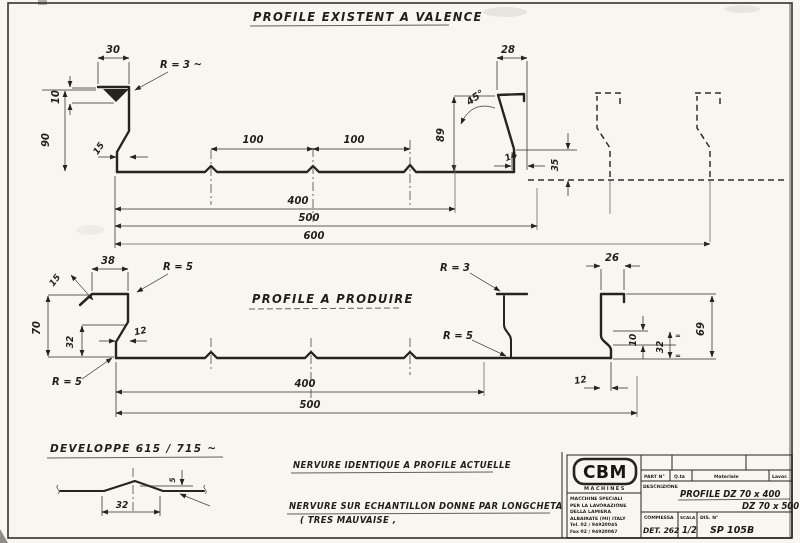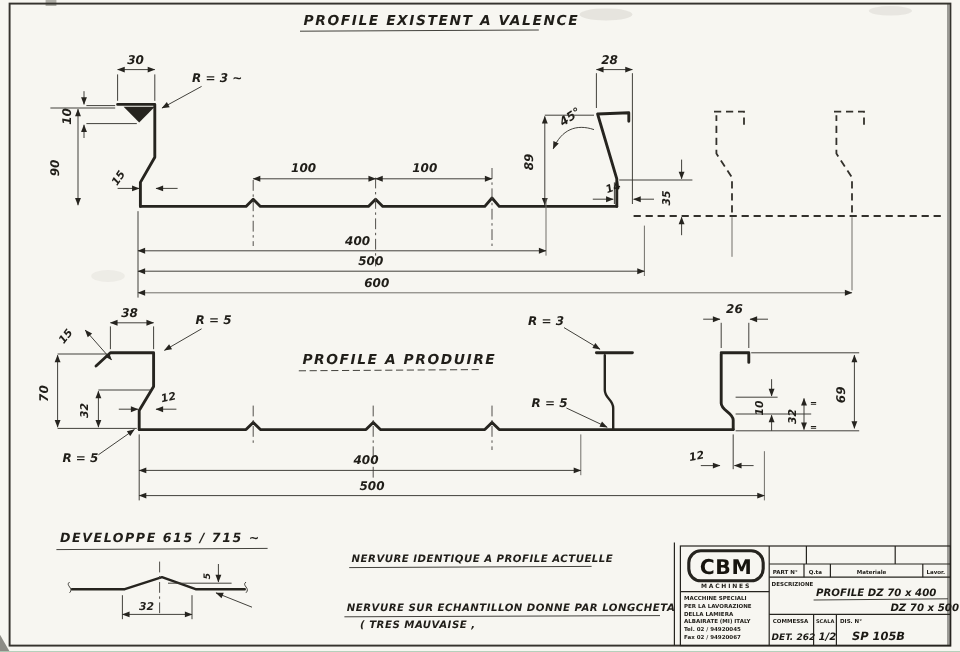--- a/index.html
+++ b/index.html
@@ -1,16 +1,16 @@
 <!DOCTYPE html>
 <html><head>
 <meta charset="utf-8">
 <style>
   html,body{margin:0;padding:0;background:#e8e6e1;}
-  .sheet{position:relative;width:800px;height:543px;background:#15803d;overflow:hidden;
+  .sheet{position:relative;width:800px;height:543px;background:#c2410c;overflow:hidden;
          font-family:"DejaVu Sans",sans-serif;}
   svg{position:absolute;left:0;top:0;}
   
   .bold{stroke:#26241f;stroke-width:2.4;fill:none;stroke-linejoin:round;stroke-linecap:round;}
   .bold2{stroke:#26241f;stroke-width:2;fill:none;stroke-linejoin:round;stroke-linecap:round;}
   .thin{stroke:#3a3833;stroke-width:.8;fill:none;}
   .faint{stroke:#6b6962;stroke-width:.8;fill:none;}
   .cl{stroke:#4a4843;stroke-width:.8;fill:none;stroke-dasharray:9 3 2 3;}
   .ph{stroke:#33312c;stroke-width:1.5;fill:none;stroke-dasharray:6 4;}
   .frame{stroke:#35332e;stroke-width:1.6;fill:none;}

